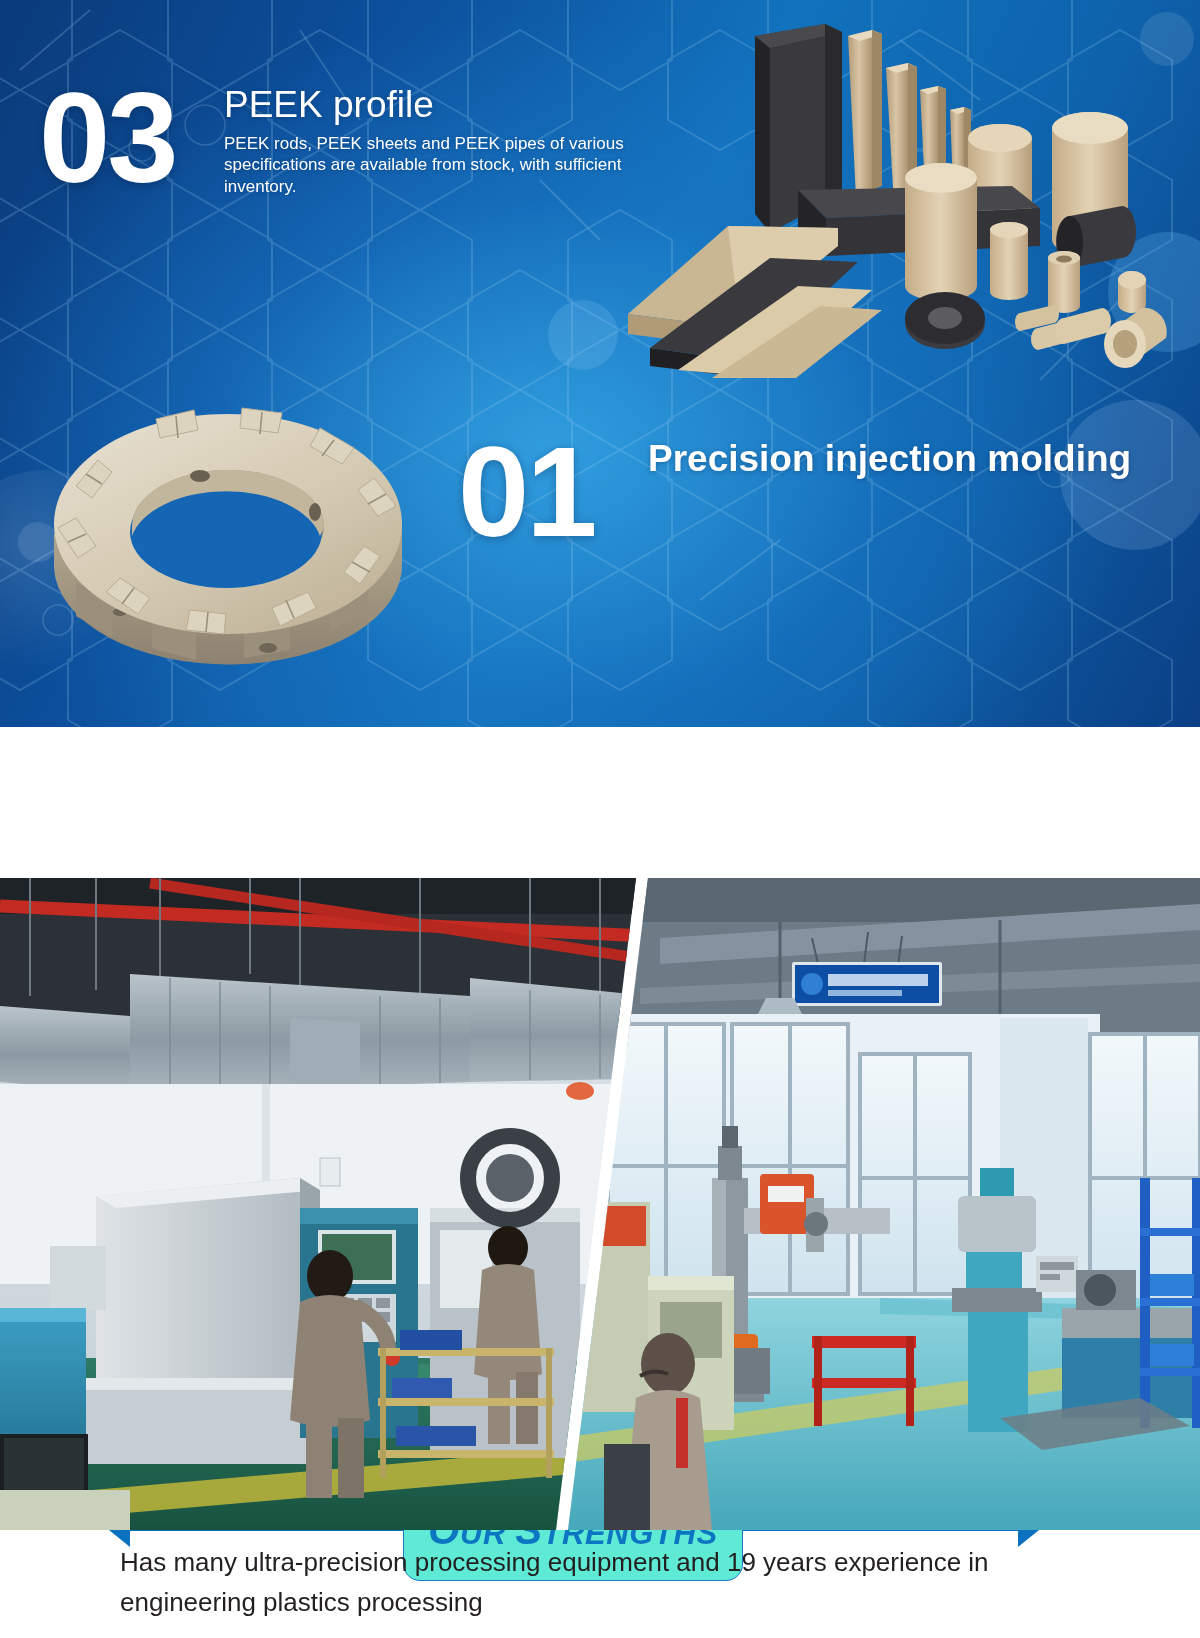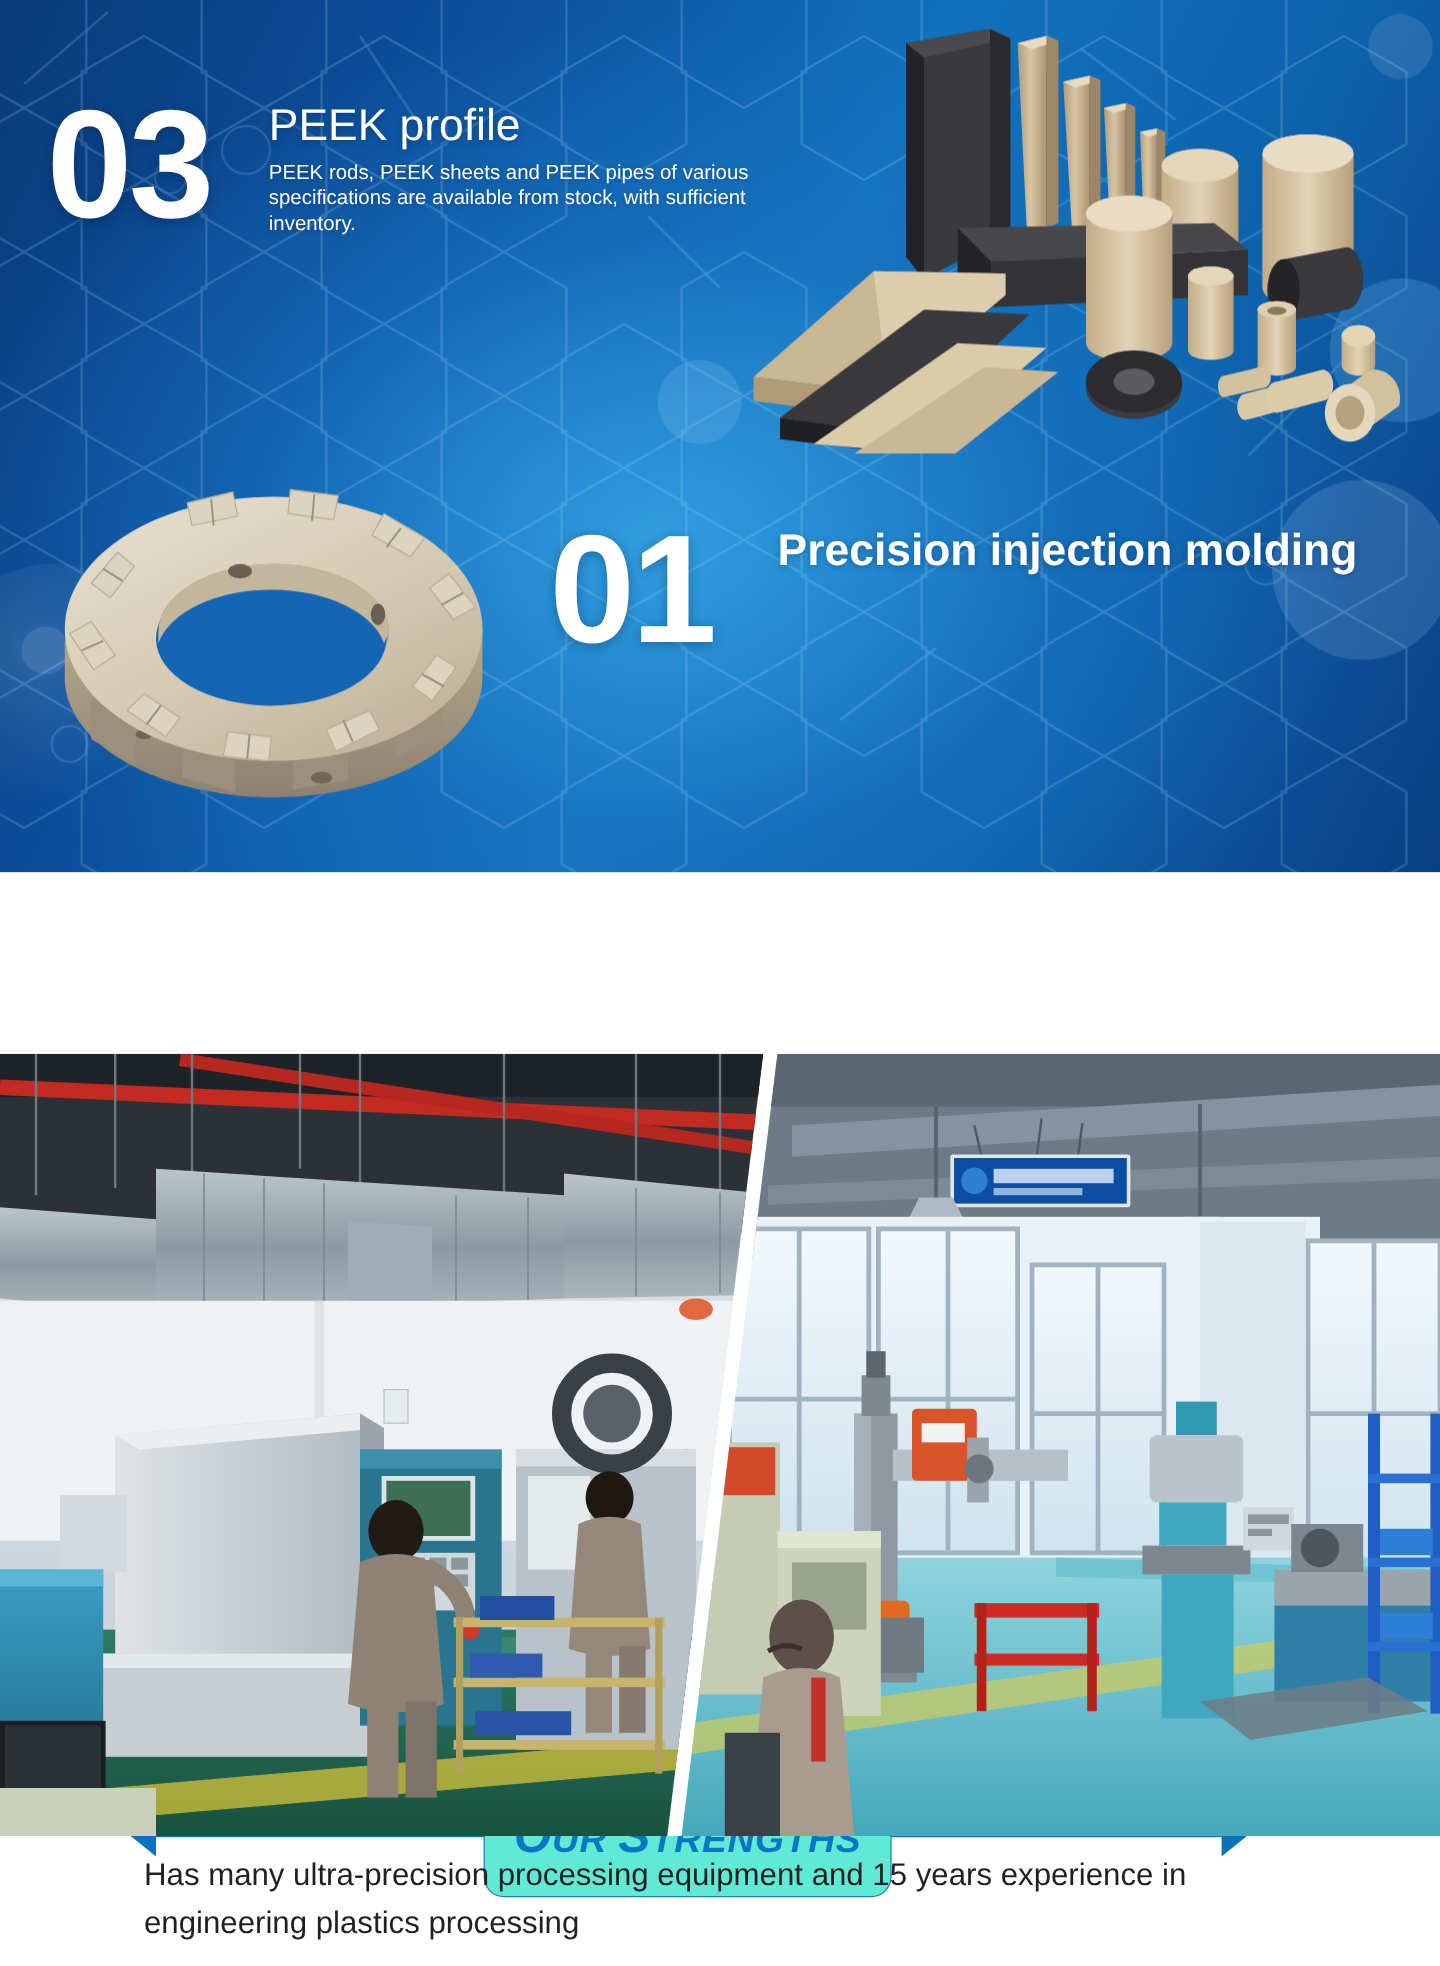--- a/index.html
+++ b/index.html
@@ -658,13 +658,13 @@
         <rect x="676" y="520" width="12" height="70" fill="#c4312a"></rect>
         <path d="M640,498 q14,-8 28,-2" stroke="#3b3230" stroke-width="4" fill="none"></path>
         <rect x="604" y="566" width="46" height="86" fill="#3a4046"></rect>
       </g>
 
       <polygon points="1000,540 1140,520 1190,548 1042,572" fill="#6d7c85" opacity=".85"></polygon>
     </svg>
   </div>
 </div>
 
-<div class="caption">Has many ultra-precision processing equipment and 15 years experience in engineering plastics processing</div>
+<div class="caption">Has many ultra-precision processing equipment and 19 years experience in engineering plastics processing</div>
 
 </body></html>

